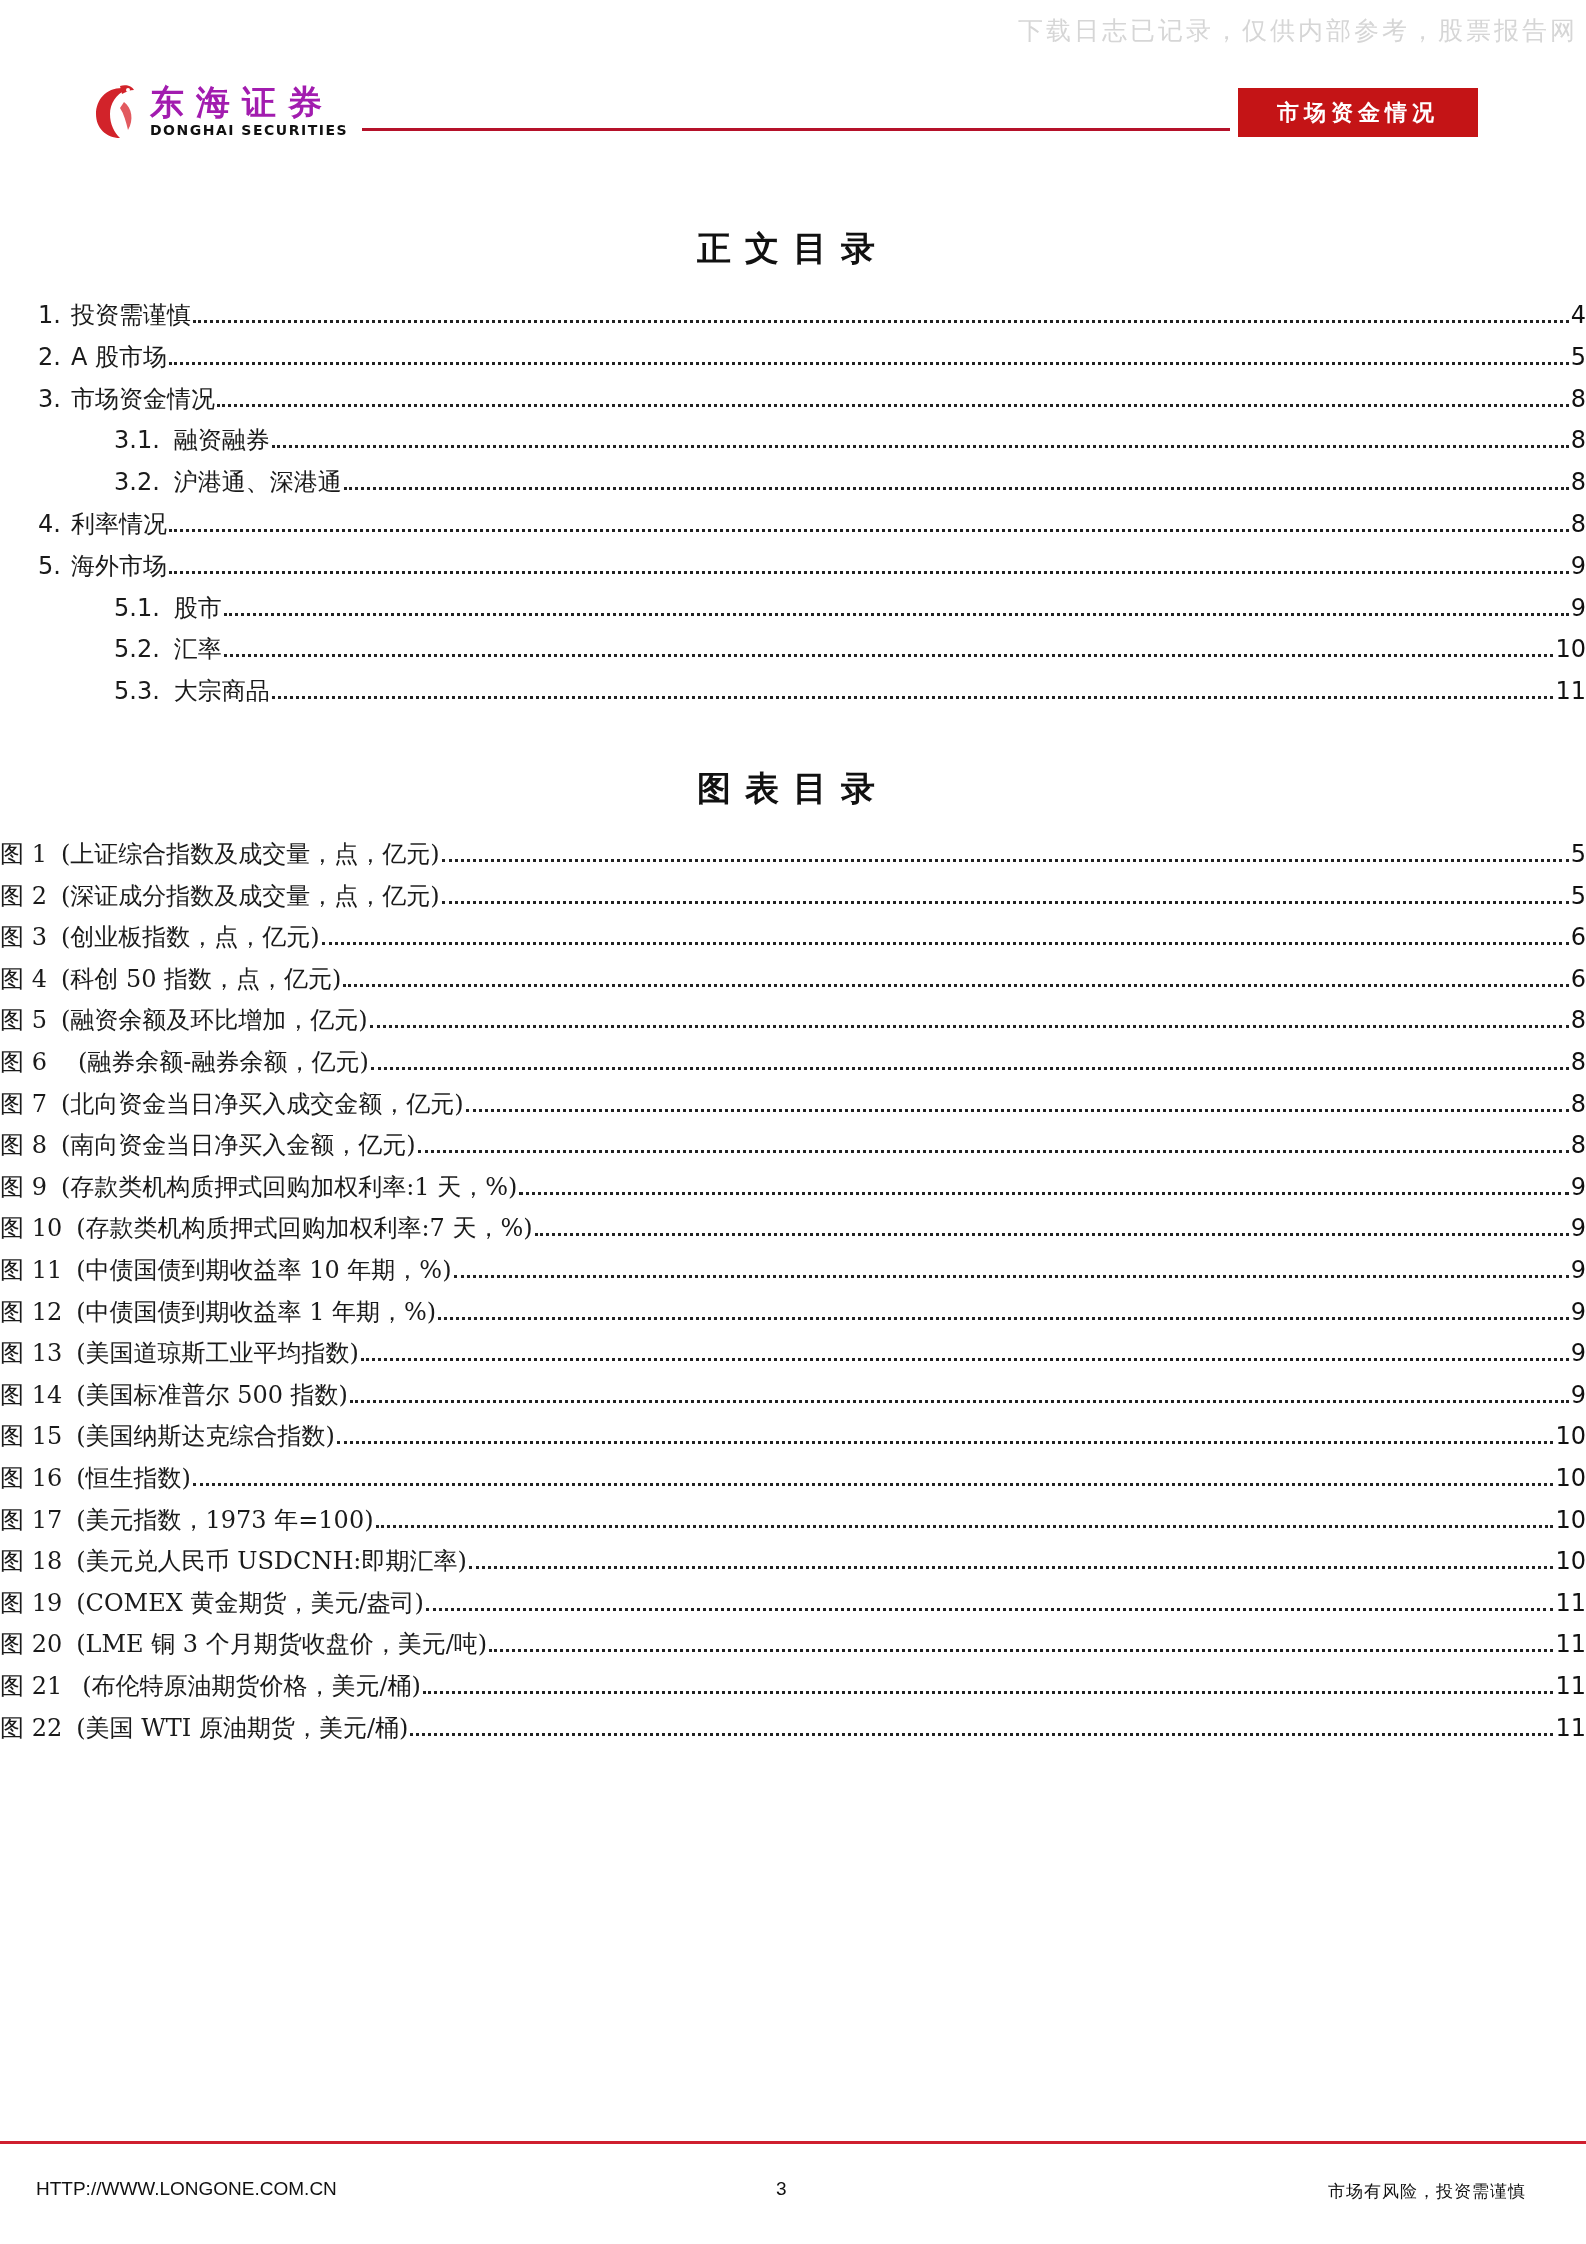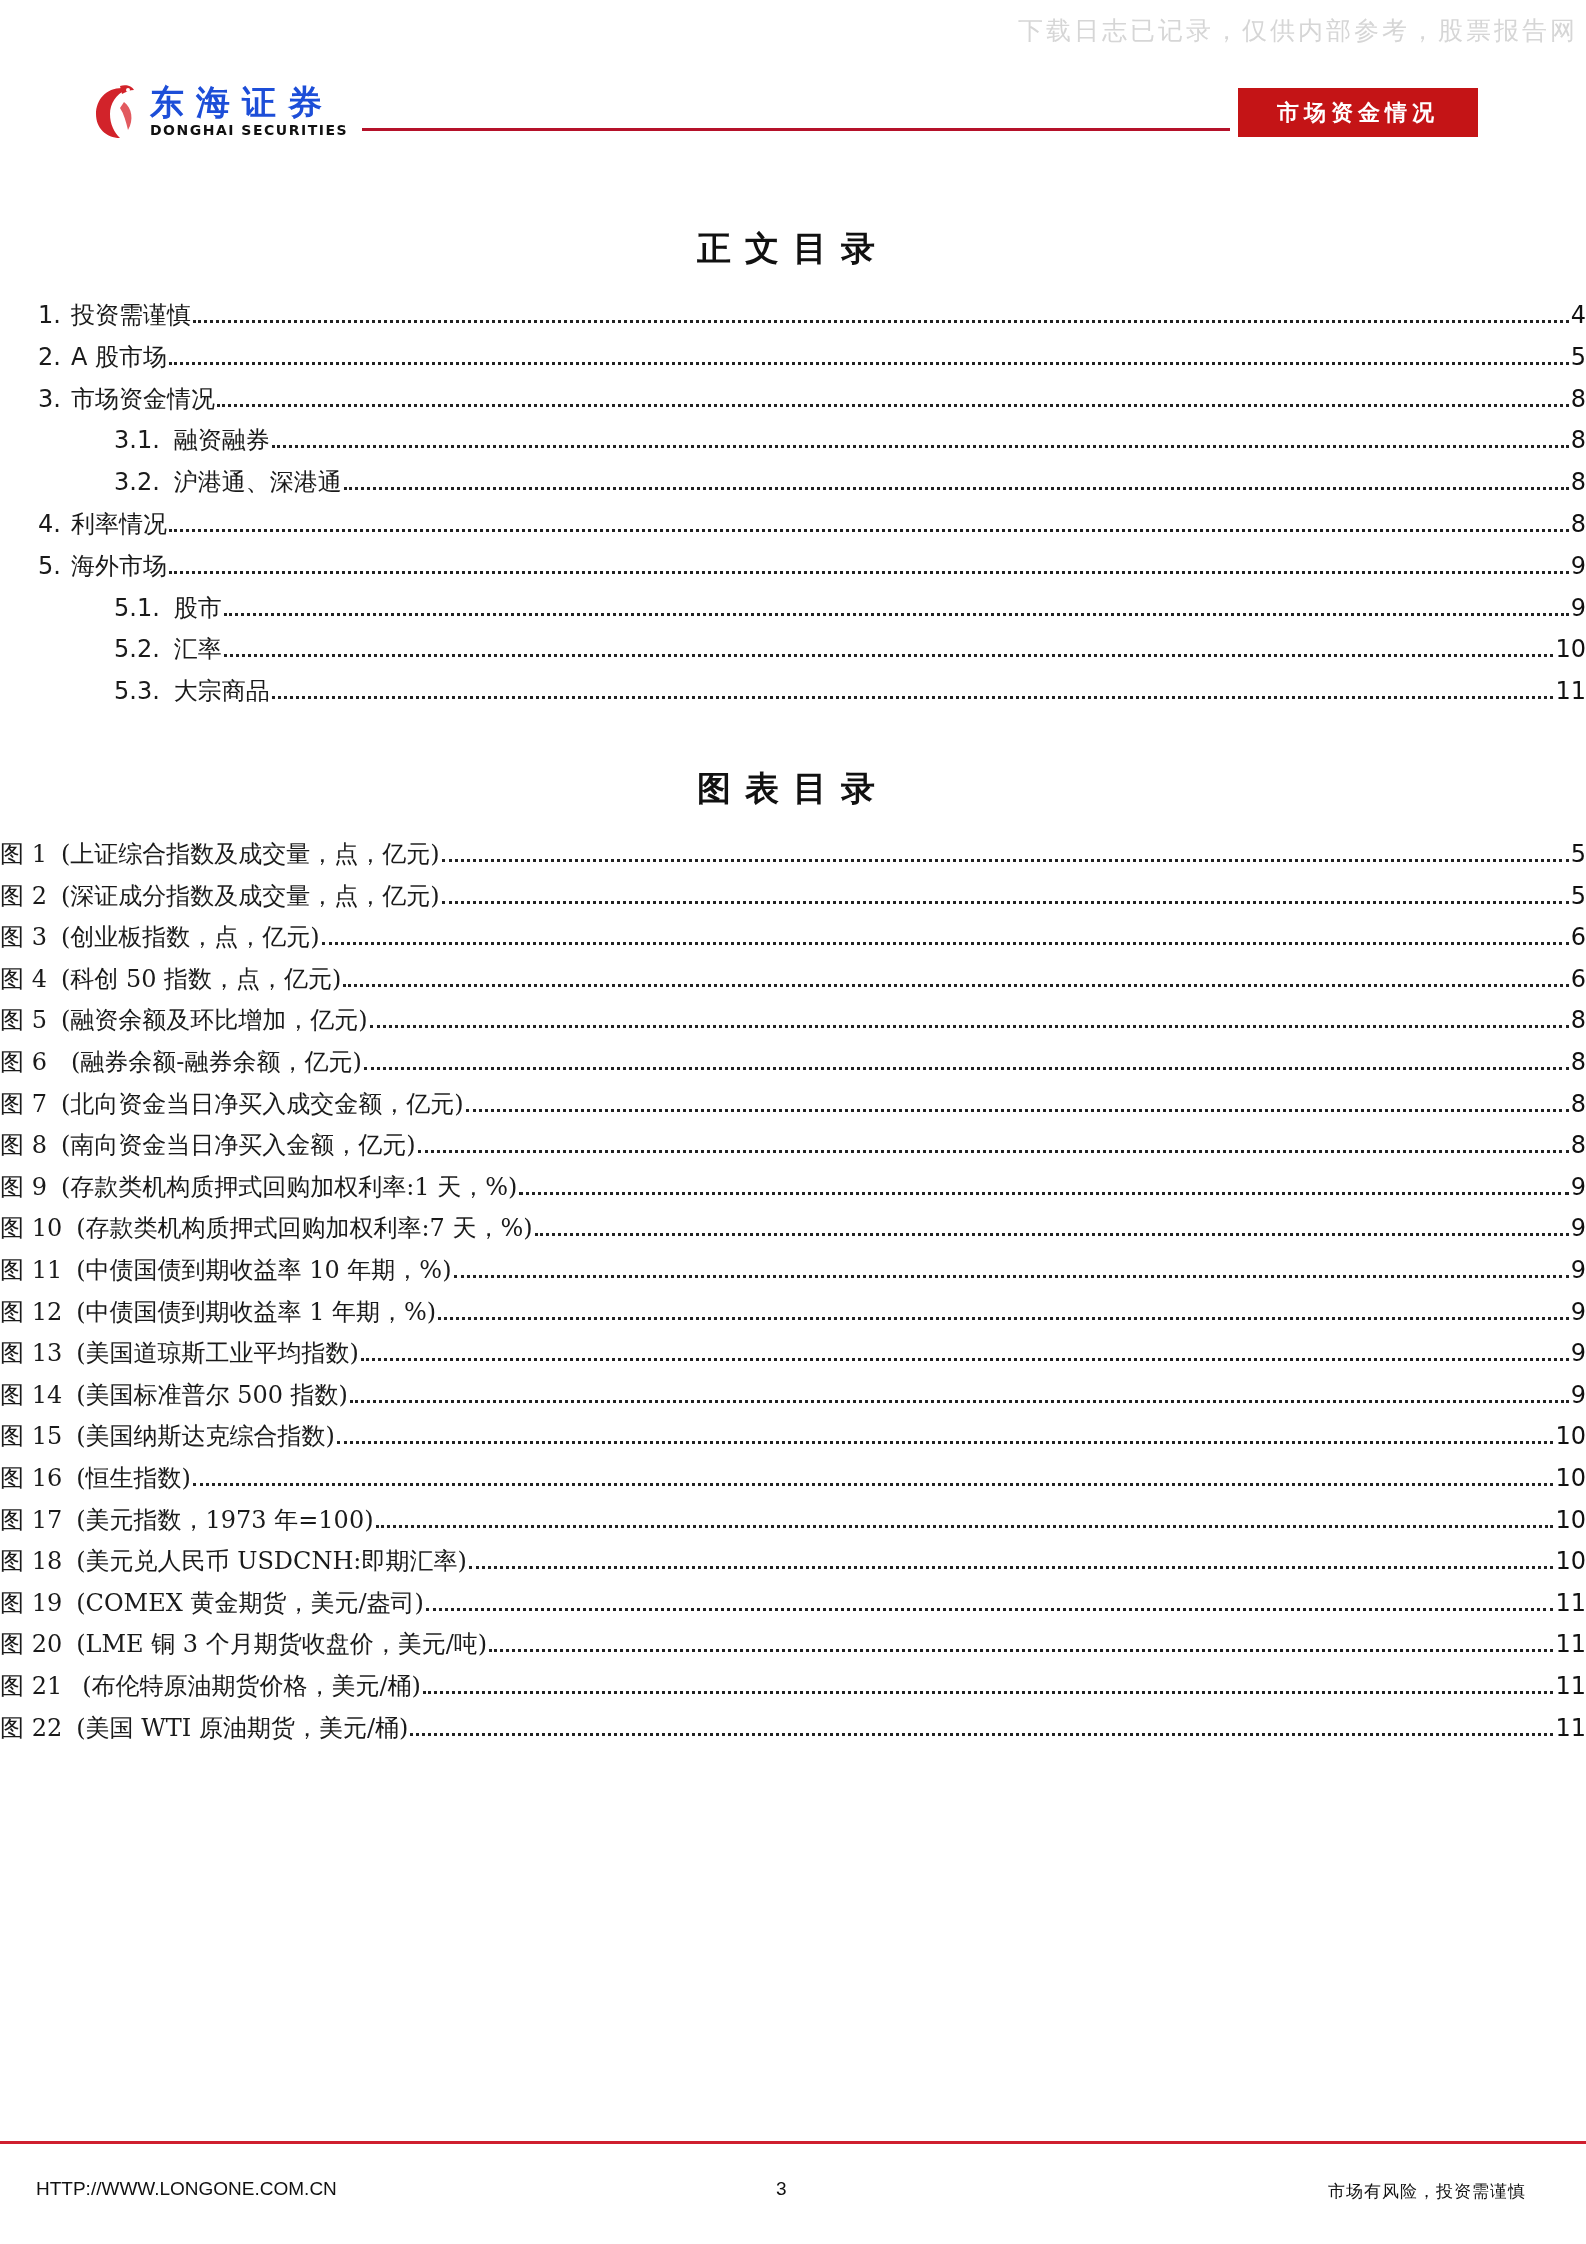--- a/index.html
+++ b/index.html
@@ -4,21 +4,21 @@
 <style>
   html, body { margin: 0; padding: 0; background: #ffffff; }
   body { width: 1586px; height: 2244px; position: relative; overflow: hidden;
          font-family: "DejaVu Sans", "Liberation Sans", sans-serif; color: #111; }
   .abs { position: absolute; }
   .watermark { right: 8px; top: 14px; font-size: 25px; color: #d6d6d6; letter-spacing: 3px;
                font-family: "DejaVu Sans", sans-serif; white-space: nowrap; }
   .logo { left: 92px; top: 82px; width: 262px; height: 60px; }
   .logo-mark { position: absolute; left: 0; top: 0; width: 48px; height: 60px; }
   .logo-cn { position: absolute; left: 58px; top: 0; font-size: 34px; font-weight: bold; letter-spacing: 12px;
-             font-family: "DejaVu Serif", serif; color: #1d4ed8; line-height: 40px; white-space: nowrap; }
+             font-family: "DejaVu Serif", serif; color: #a21caf; line-height: 40px; white-space: nowrap; }
   .logo-en { position: absolute; left: 58px; top: 40px; font-size: 14px; font-weight: bold; letter-spacing: 1.5px;
              font-family: "DejaVu Sans", sans-serif; color: #111; white-space: nowrap; }
   .header-rule { left: 362px; top: 128px; width: 868px; height: 3px; background: #b5122a; }
   .report-tag { left: 1238px; top: 88px; width: 240px; height: 49px; background: #c41416; color: #fff;
                 font-size: 22px; font-weight: bold; display: flex; align-items: center; justify-content: center;
                 letter-spacing: 5px; font-family: "DejaVu Serif", serif; }
   .section-title { left: 0; width: 1586px; text-align: center; font-size: 34px; font-weight: bold;
                    letter-spacing: 14px; font-family: "DejaVu Serif", serif; }
   .toc-row { position: absolute; left: 0; width: 1586px; height: 36px; display: flex; align-items: flex-end;
              font-size: 24px; line-height: 30px; }
@@ -132,21 +132,21 @@
       <span class="toc-label"><span class="toc-num" style="margin-right: 14px;">图 4</span><span>(科创 50 指数，点，亿元)</span></span>
       <span class="toc-leader"></span>
       <span class="toc-page">6</span>
     </div>
     <div class="toc-row row-end fig" style="top: 999.4px;">
       <span class="toc-label"><span class="toc-num" style="margin-right: 14px;">图 5</span><span>(融资余额及环比增加，亿元)</span></span>
       <span class="toc-leader"></span>
       <span class="toc-page">8</span>
     </div>
     <div class="toc-row row-end fig" style="top: 1041px;">
-      <span class="toc-label"><span class="toc-num" style="margin-right: 24px;">图 6</span><span>(融券余额-融券余额，亿元)</span></span>
+      <span class="toc-label"><span class="toc-num" style="margin-right: 31px;">图 6</span><span>(融券余额-融券余额，亿元)</span></span>
       <span class="toc-leader"></span>
       <span class="toc-page">8</span>
     </div>
     <div class="toc-row row-end fig" style="top: 1082.6px;">
       <span class="toc-label"><span class="toc-num" style="margin-right: 14px;">图 7</span><span>(北向资金当日净买入成交金额，亿元)</span></span>
       <span class="toc-leader"></span>
       <span class="toc-page">8</span>
     </div>
     <div class="toc-row row-end fig" style="top: 1124.2px;">
       <span class="toc-label"><span class="toc-num" style="margin-right: 14px;">图 8</span><span>(南向资金当日净买入金额，亿元)</span></span>

